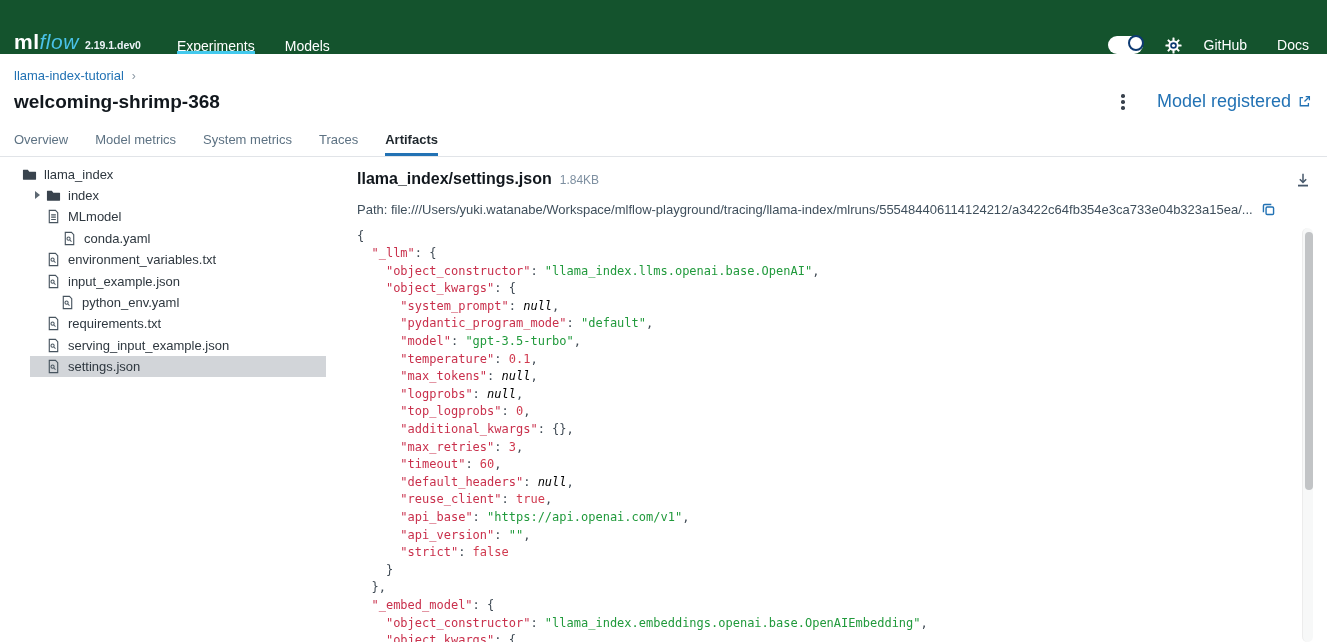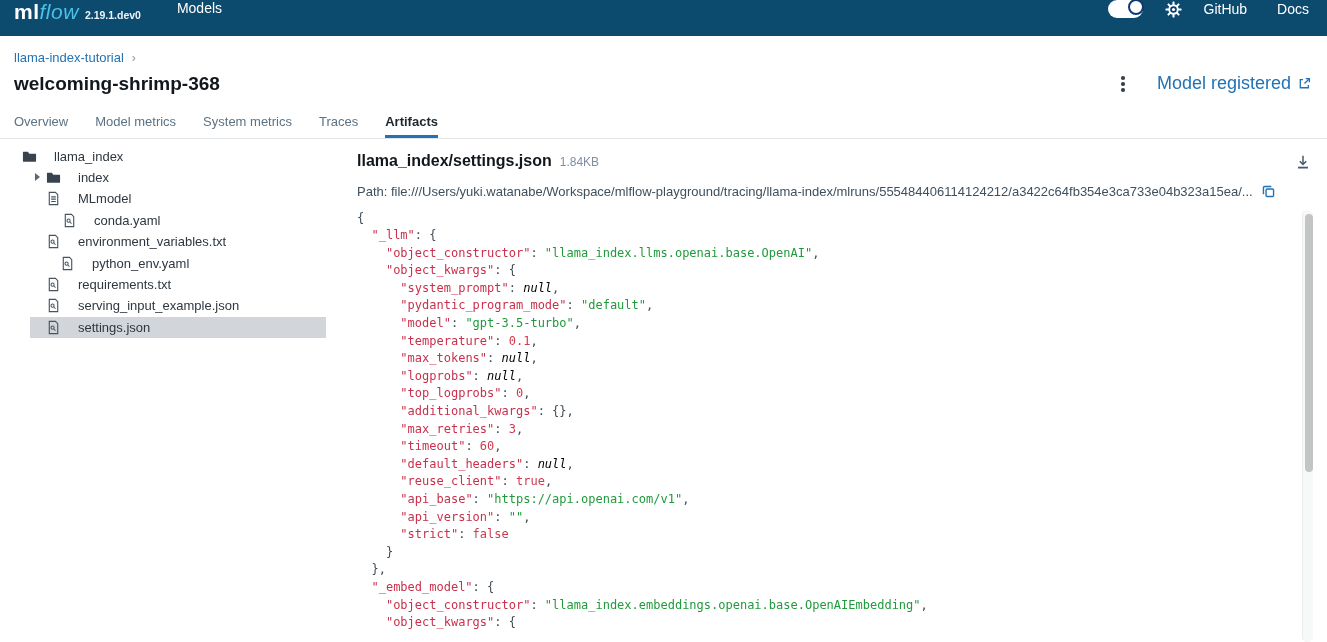--- a/index.html
+++ b/index.html
@@ -1,21 +1,21 @@
 <!DOCTYPE html>
 <html><head>
 <meta charset="utf-8">
 <style>
   * { margin:0; padding:0; box-sizing:border-box; }
   html,body { background:#fff; }
   .app { width:1327px; height:642px; display:flex; flex-direction:column; overflow:hidden;
          font-family:"Liberation Sans", sans-serif; color:#1f272d; background:#fff; }
 
   
-  .navbar { height:36px; flex:none; background:#0c4a6e; display:flex; align-items:flex-start; padding:0 18px 0 14px; }
+  .navbar { height:54px; flex:none; background:#14532d; display:flex; align-items:flex-end; padding:0 18px 0 14px; }
   .logo { display:flex; align-items:center; margin-right:36px; cursor:pointer; }
   .logo-ml { color:#fff; font-weight:800; font-size:21px; letter-spacing:.5px; }
   .logo-flow { color:#4ac2e8; font-style:italic; font-weight:400; font-size:21px; letter-spacing:.5px; }
   .logo-ver { color:#eef3f8; font-size:10.5px; font-weight:600; margin-left:6px; margin-top:6px; }
   .nav-links { display:flex; align-items:stretch; gap:30px; }
   .nav-link { display:flex; align-items:center; color:#fff; font-size:14px; font-weight:500; position:relative; cursor:pointer; }
   .nav-link.active::after { content:""; position:absolute; left:0; right:0; bottom:0; height:3px; background:#43c9ed; }
   .nav-right { margin-left:auto; display:flex; align-items:center; gap:22px; }
   .nav-right .nav-link { font-size:14px; }
   .toggle { width:35px; height:18px; border-radius:9px; background:#fff; position:relative; cursor:pointer; }
@@ -44,21 +44,21 @@
   .tree { width:341px; flex:none; padding-top:7px; overflow:hidden; }
   .tree-row { height:21.4px; display:flex; align-items:center; font-size:13px; color:#2e373f; cursor:pointer; }
   .tree-row.selected { background:linear-gradient(to right, transparent 30px, #d2d5d9 30px, #d2d5d9 326px, transparent 326px); }
   .caret { width:14px; flex:none; display:inline-block; position:relative; }
   .caret-down::before { content:""; position:absolute; top:-2px; left:1px; border-left:4.5px solid transparent;
                         border-right:4.5px solid transparent; border-top:5.5px solid #5d6max8; border-top-color:#5d6872; }
   .caret-right::before { content:""; position:absolute; top:-5px; left:3px; border-top:4.5px solid transparent;
                          border-bottom:4.5px solid transparent; border-left:5.5px solid #5d6872; }
   .t-icon { width:15px; height:15px; flex:none; margin-right:7px; display:inline-flex; }
   .t-icon svg { width:15px; height:15px; }
-  .t-label { white-space:nowrap;margin-left:10px; }
+  .t-label { white-space:nowrap; }
 
   .main { flex:1; min-width:0; padding:13px 14px 0 16px; display:flex; flex-direction:column; }
   .main-header { display:flex; align-items:baseline; }
   .artifact-title { font-size:16px; font-weight:700; color:#11171d; }
   .artifact-size { font-size:12px; color:#7d8fa0; margin-left:8px; }
   .dl-btn { margin-left:auto; align-self:center; padding:2px; cursor:pointer; }
   .path-row { margin-top:8px; display:flex; align-items:center; font-size:13px; color:#3f4f5c; }
   .copy-btn { margin-left:8px; cursor:pointer; display:flex; }
 
   .code-wrap { position:relative; flex:1; min-height:0; margin-top:11px; overflow:hidden; }
@@ -80,20 +80,21 @@
 
 <div class="app">
 
   <header class="navbar">
     <div class="logo">
       <span class="logo-ml">ml</span>
         <span class="logo-flow">flow</span>
       <span class="logo-ver">2.19.1.dev0</span>
     </div>
     <nav class="nav-links">
+        <div class="nav-link active">Experiments</div>
         <div class="nav-link">Models</div>
       </nav>
     <div class="nav-right">
       <div class="toggle">
           <span class="knob"></span>
         </div>
       <div class="icon-btn">
         <svg width="17" height="17" viewBox="0 0 20 20">
           <g fill="#fff">
             <rect x="8.8" y="0.5" width="2.4" height="5" rx="0.6"></rect>
@@ -197,20 +198,31 @@
         <div class="tree-row" style="padding-left: 32px;">
           <span class="caret"></span>
           <span class="t-icon">
             <svg viewBox="0 0 16 16" fill="none" stroke="#47545f" stroke-width="1.2">
               <path d="M3.5 1.5h6.6l2.4 2.4v10.6H3.5z"></path>
               <circle cx="7" cy="8.2" r="1.7" stroke-width="1.1"></circle>
               <path d="M8.4 9.6l1.7 1.7" stroke-width="1.1"></path>
             </svg>
           </span>
           <span class="t-label">environment_variables.txt</span>
+        </div>
+        <div class="tree-row" style="padding-left: 32px;">
+          <span class="caret"></span>
+          <span class="t-icon">
+            <svg viewBox="0 0 16 16" fill="none" stroke="#47545f" stroke-width="1.2">
+              <path d="M3.5 1.5h6.6l2.4 2.4v10.6H3.5z"></path>
+              <circle cx="7" cy="8.2" r="1.7" stroke-width="1.1"></circle>
+              <path d="M8.4 9.6l1.7 1.7" stroke-width="1.1"></path>
+            </svg>
+          </span>
+          <span class="t-label">input_example.json</span>
         </div>
         <div class="tree-row" style="padding-left: 46px;">
           <span class="caret"></span>
           <span class="t-icon">
             <svg viewBox="0 0 16 16" fill="none" stroke="#47545f" stroke-width="1.2">
               <path d="M3.5 1.5h6.6l2.4 2.4v10.6H3.5z"></path>
               <circle cx="7" cy="8.2" r="1.7" stroke-width="1.1"></circle>
               <path d="M8.4 9.6l1.7 1.7" stroke-width="1.1"></path>
             </svg>
           </span>

